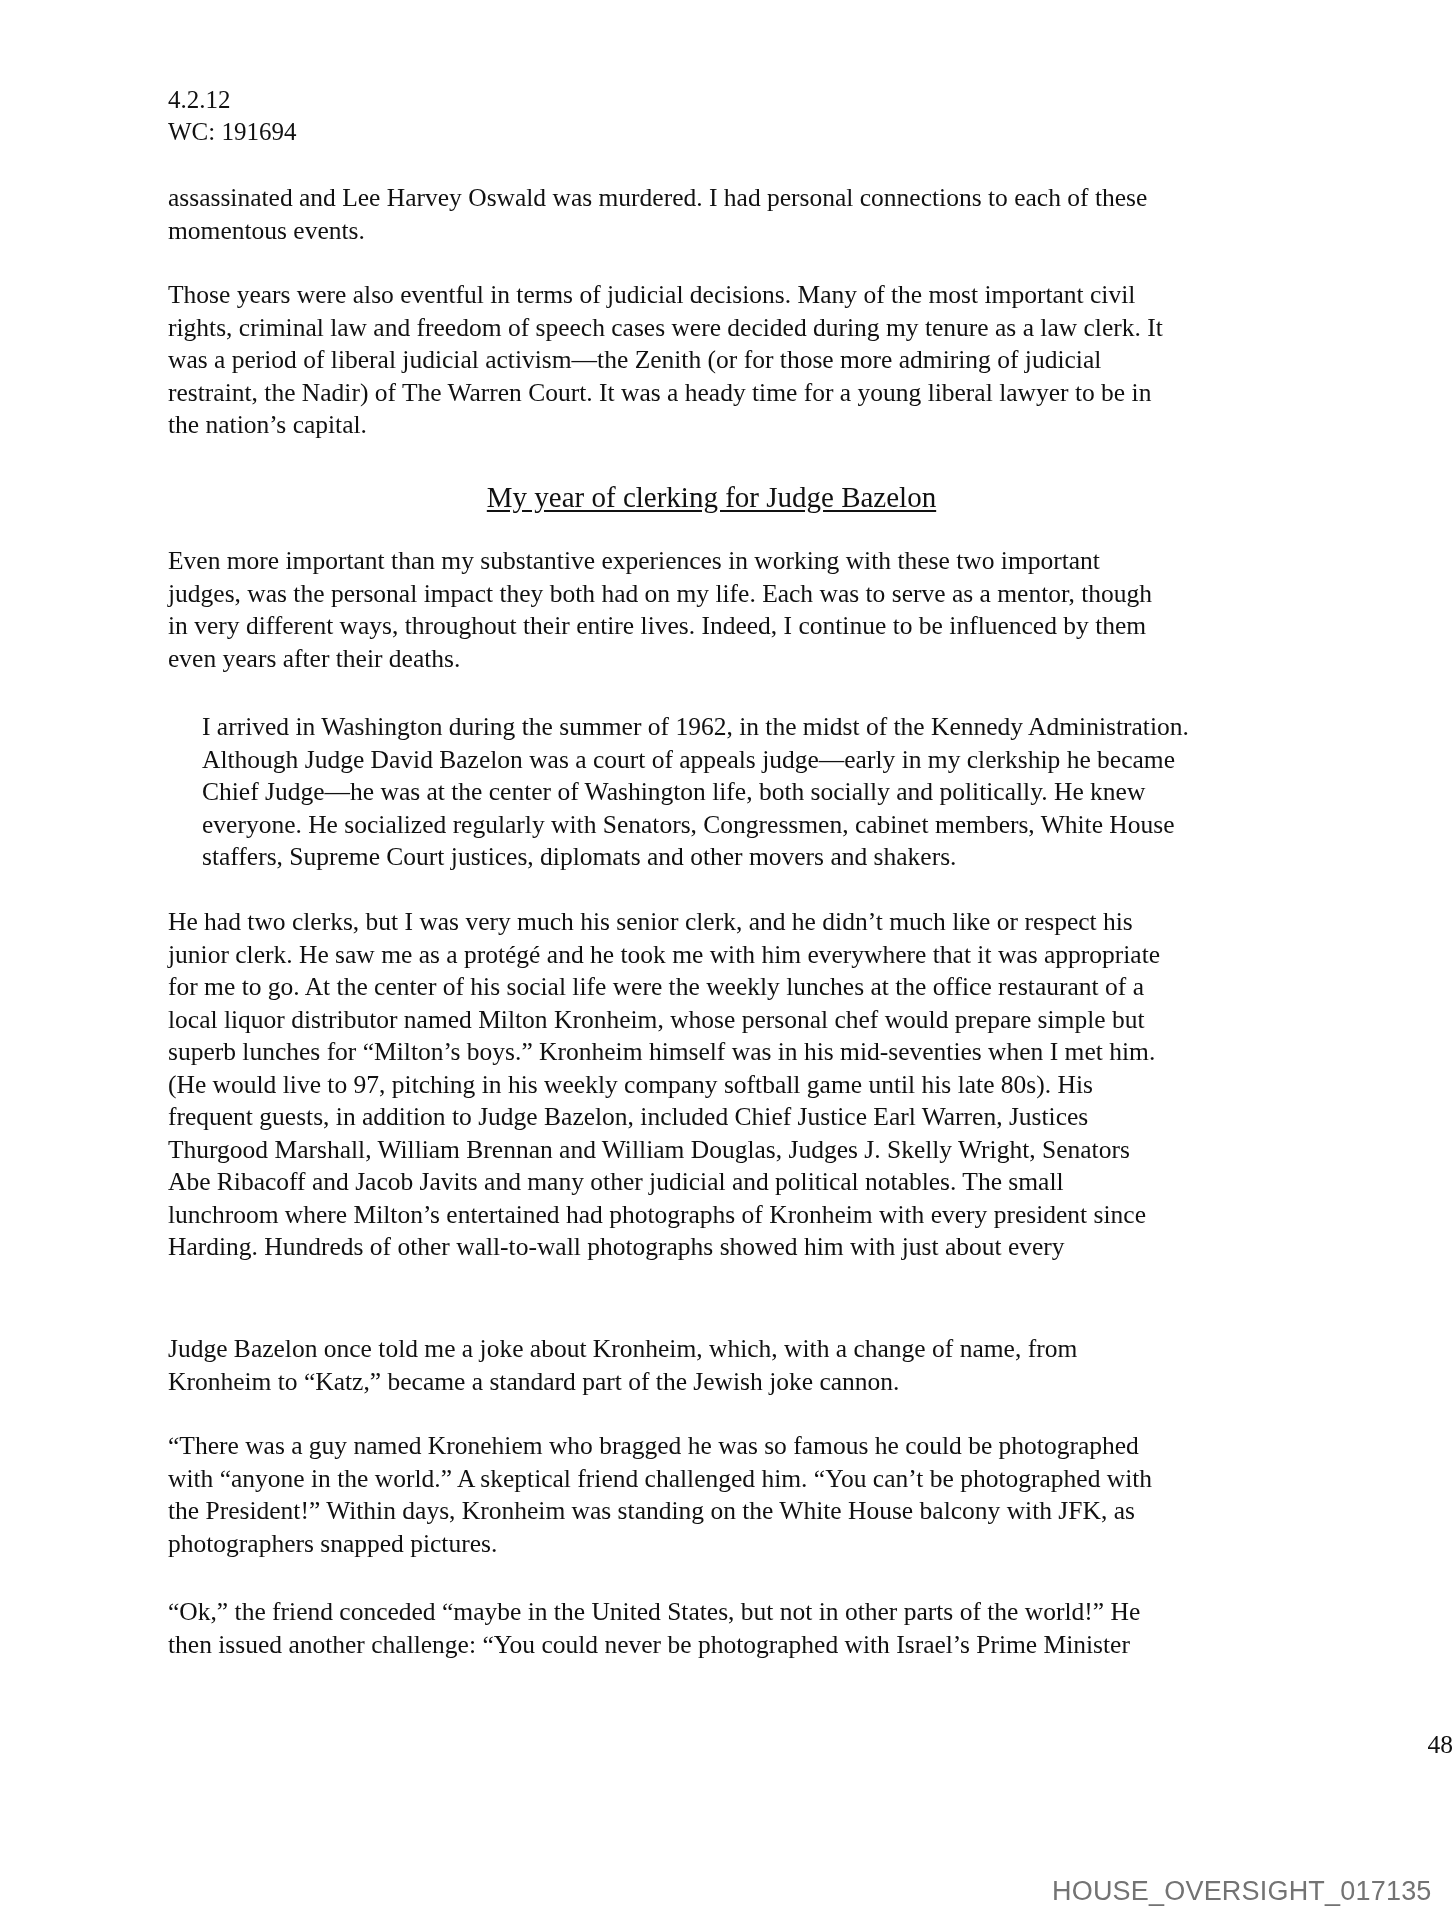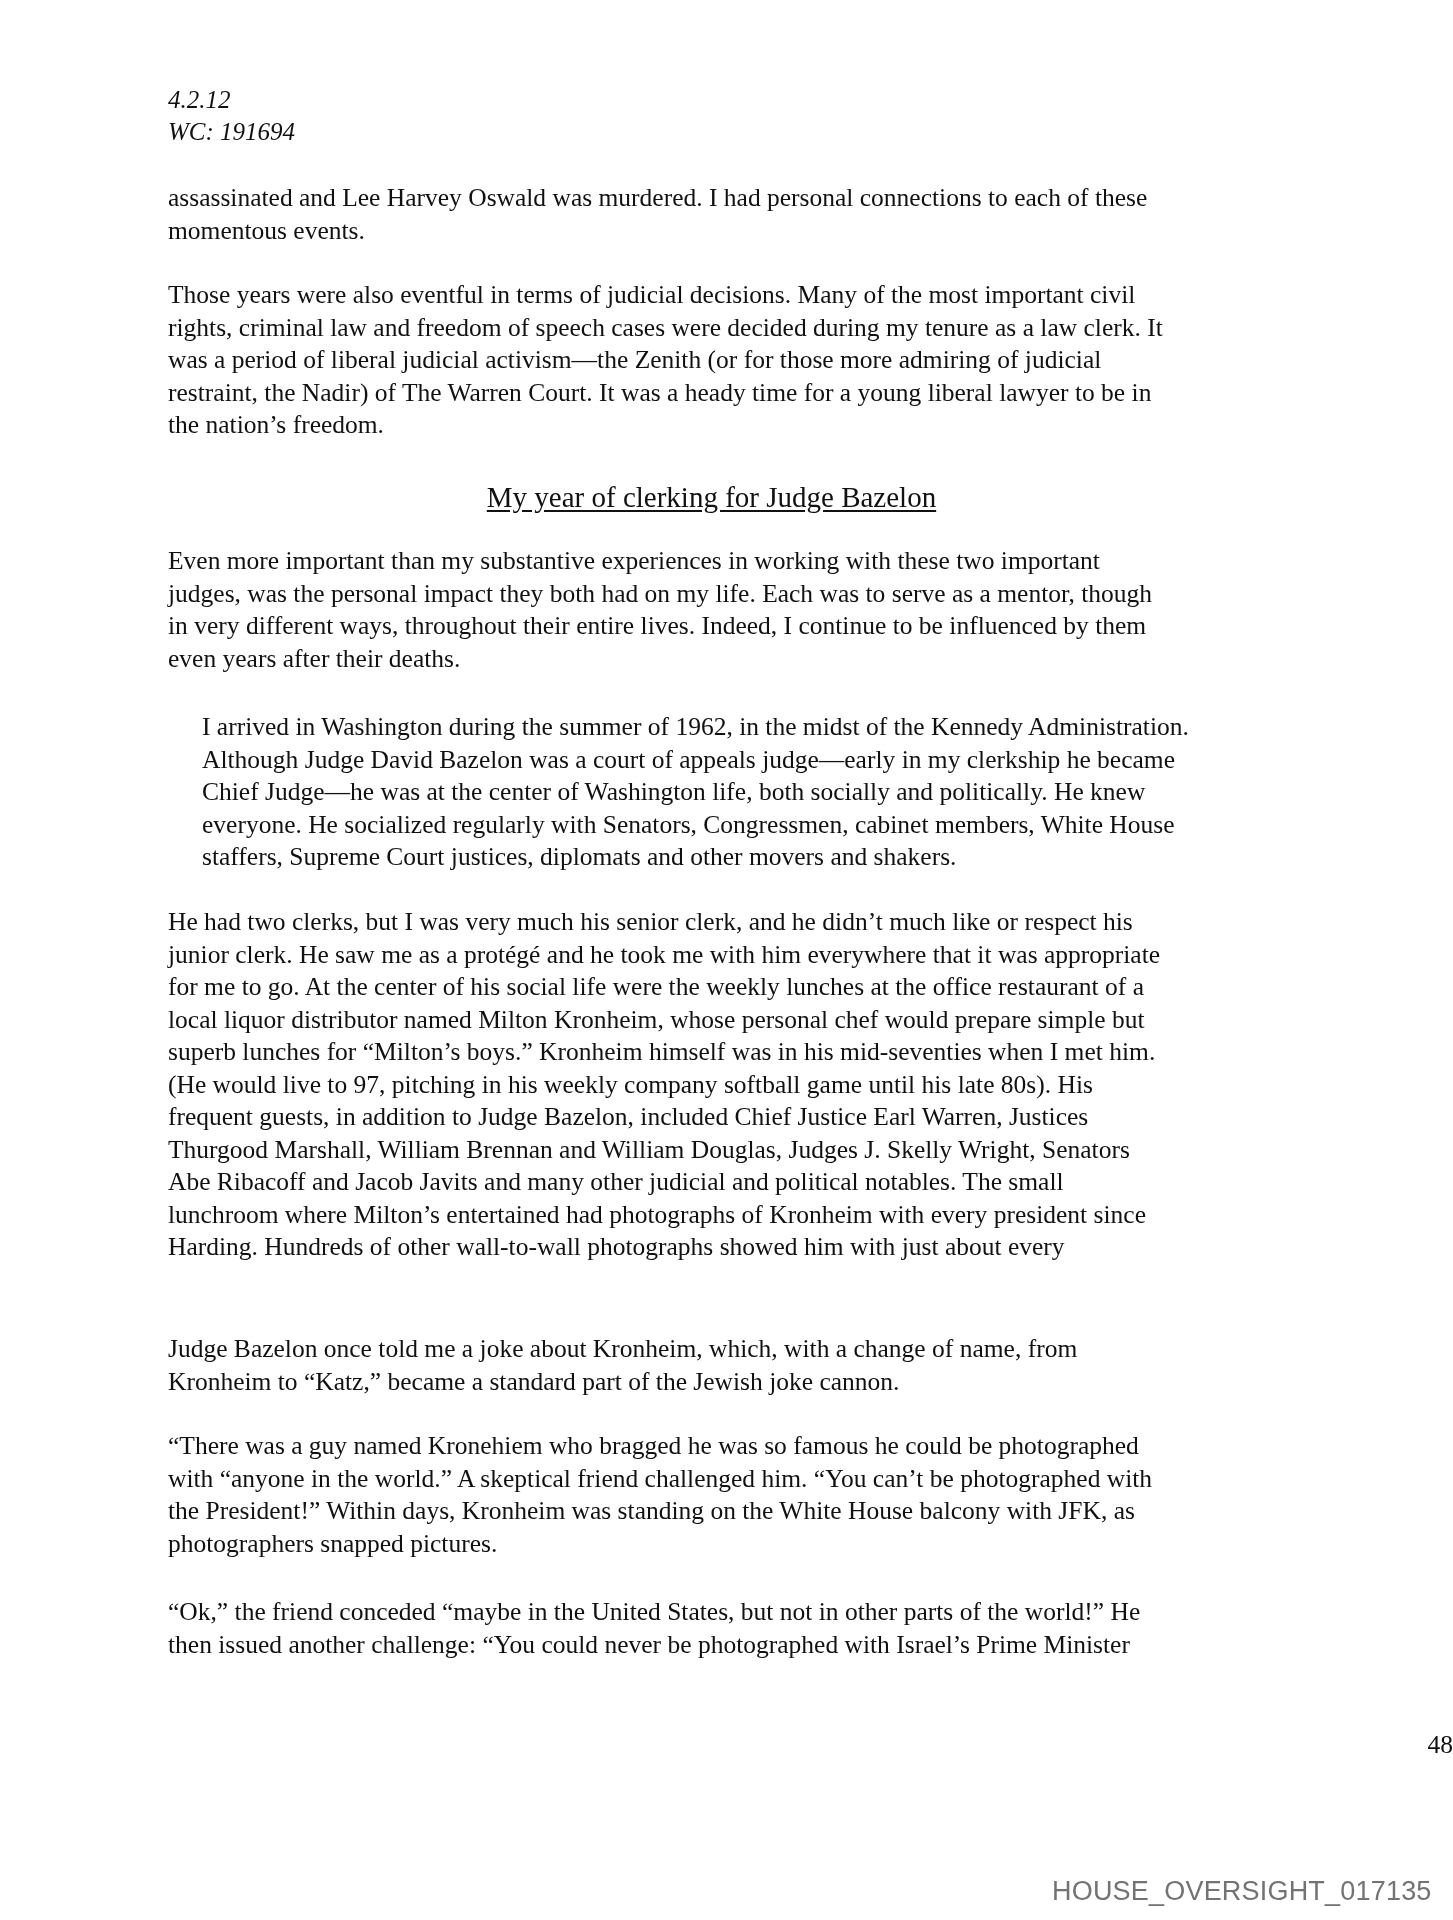--- a/index.html
+++ b/index.html
@@ -10,36 +10,36 @@
   .line { display: block; white-space: nowrap; height: 32.5px; line-height: 32.5px; }
   .para { position: absolute; left: 168px; }
   .heading { position: absolute; left: 0; width: 1423px; text-align: center; font-size: 29px; line-height: 32px; }
   .heading span { text-decoration: underline; text-underline-offset: 3px; }
   .pagenum { position: absolute; left: 0; width: 1453px; text-align: right; font-size: 25.5px; }
   .footer { position: absolute; left: 1052px; top: 1876px; font-family: "Liberation Sans", "DejaVu Sans", sans-serif; font-size: 27px; letter-spacing: 0.2px; color: #737373; }
 </style>
 </head>
 <body>
 
-<div class="hdr serif" style="top:84px;font-style:italic;">
+<div class="hdr serif" style="top:84px;">
   <div>4.2.12</div>
   <div>WC:  191694</div>
 </div>
 
 <div class="para body serif" style="top:182px;">
   <span class="line">assassinated and Lee Harvey Oswald was murdered.  I had personal connections to each of these</span>
   <span class="line">momentous events.</span>
 </div>
 
 <div class="para body serif" style="top:279px;">
   <span class="line">Those years were also eventful in terms of judicial decisions.  Many of the most important civil</span>
   <span class="line">rights, criminal law and freedom of speech cases were decided during my tenure as a law clerk.  It</span>
   <span class="line">was a period of liberal judicial activism—the Zenith (or for those more admiring of judicial</span>
   <span class="line">restraint, the Nadir) of The Warren Court.  It was a heady time for a young liberal lawyer to be in</span>
-  <span class="line">the nation’s freedom.</span>
+  <span class="line">the nation’s capital.</span>
 </div>
 
 <div class="heading serif" style="top:481px;">
   <span>My year of clerking for Judge Bazelon</span>
 </div>
 
 <div class="para body serif" style="top:545px;">
   <span class="line">Even more important than my substantive experiences in working with these two important</span>
   <span class="line">judges, was the personal impact they both had on my life.  Each was to serve as a mentor, though</span>
   <span class="line">in very different ways, throughout their entire lives.  Indeed, I continue to be influenced by them</span>

